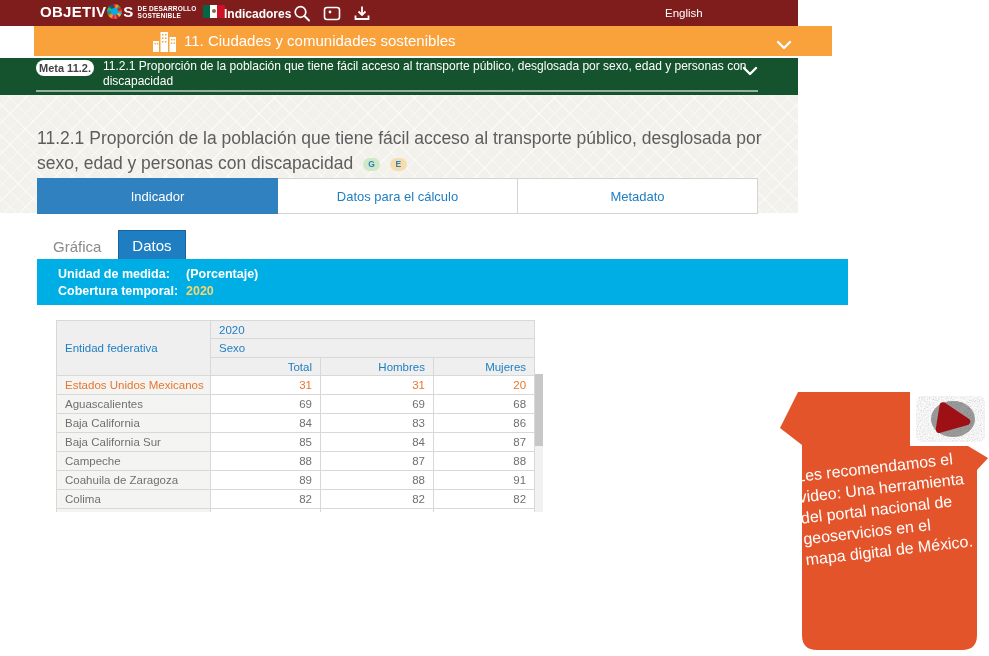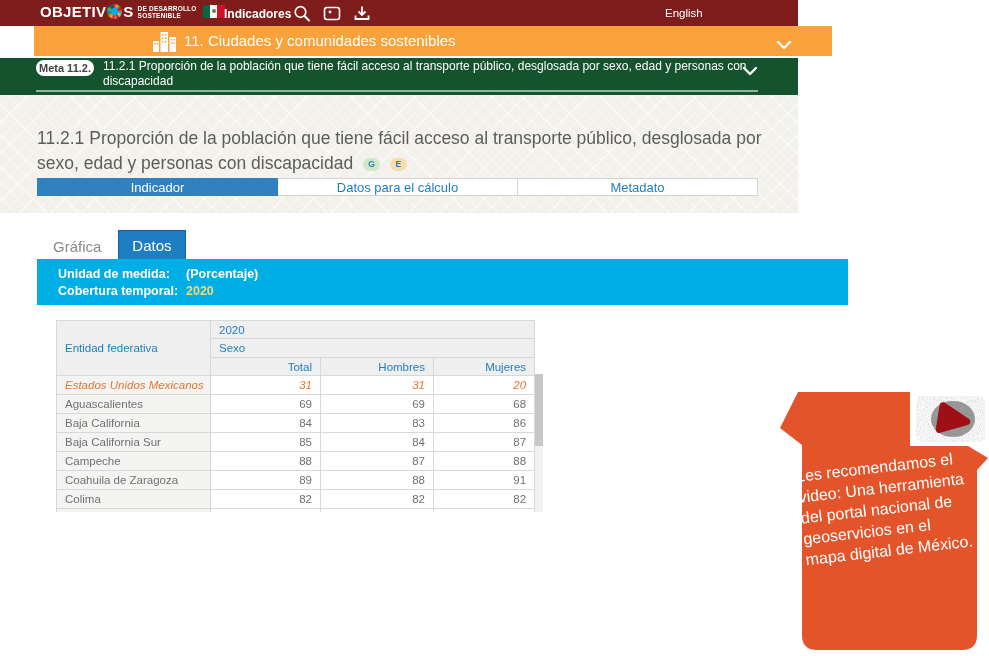--- a/index.html
+++ b/index.html
@@ -40,21 +40,21 @@
   
   .title-area{position:absolute;left:0;top:95px;width:798px;height:118px;background-color:#f3f1ec;
     background-image:
       repeating-linear-gradient(45deg,rgba(255,255,255,.55) 0 1px,transparent 1px 11px),
       repeating-linear-gradient(-45deg,rgba(255,255,255,.55) 0 1px,transparent 1px 11px);}
   .ind-title{position:absolute;left:37px;top:31px;width:748px;color:#5d5d5d;font-size:17.5px;line-height:25px;}
   .badge{display:inline-block;vertical-align:2px;width:17px;height:13px;border-radius:8px;margin-left:5px;
          font-size:8.5px;font-weight:bold;color:#2e7fb8;text-align:center;line-height:13px;}
   .badge-g{background:#cfe9c6;}
   .badge-e{background:#f7ddae;}
-  .tabs{position:absolute;left:37px;top:83px;width:721px;height:18px;display:flex;}
+  .tabs{position:absolute;left:37px;top:83px;width:721px;height:36px;display:flex;}
   .tab{flex:1;background:#fff;border:1px solid #d4d4d4;border-left:none;color:#1F7EC2;font-size:13px;
        display:flex;align-items:center;justify-content:center;cursor:pointer;}
   .tab:first-child{border-left:1px solid #d4d4d4;}
   .tab.active{background:#2F81BF;border-color:#2F81BF;color:#fff;}
 
   
   .view-tabs{position:absolute;left:40px;top:230px;display:flex;align-items:flex-end;}
   .vtab{font-size:15px;padding:6px 13px;cursor:pointer;}
   .vtab.inactive{color:#8a8a8a;}
   .vtab.active{background:#1F7EC2;color:#fff;border:1px solid #14659e;margin-left:4px;}
@@ -71,21 +71,21 @@
   table.data{border-collapse:collapse;width:478px;table-layout:fixed;font-size:11.5px;}
   table.data td,table.data th{border:1px solid #d8d8d8;padding:0 8px;height:18px;box-sizing:border-box;
        overflow:hidden;white-space:nowrap;}
   th.ent{width:154px;text-align:left;color:#1F7EC2;font-weight:normal;background:#efefef;padding-left:7px;}
   th.span-h{text-align:left;color:#1F7EC2;font-weight:normal;background:#efefef;padding-left:7px;}
   th.col-h{color:#1F7EC2;font-weight:normal;background:#efefef;text-align:right;}
   col.c1{width:154px;}col.c2{width:110px;}col.c3{width:113px;}col.c4{width:101px;}
   table.data td{height:19px;color:#707070;}
   td.name{background:#f4f4f3;padding-left:7px;}
   td.val{text-align:right;background:#fff;}
-  tr.hl td{color:#E8762D;font-style:italic;}
+  tr.hl td{color:#E8762D;}
   .tscroll{position:absolute;left:479px;top:54px;width:8px;height:138px;background:#f1f1f1;}
   .tthumb{position:absolute;left:0;top:0;width:8px;height:72px;background:#c7c7c7;cursor:grab;}
 
   
   .bubble{position:absolute;left:779px;top:390px;width:210px;height:266px;}
   .bubble svg.shape{position:absolute;left:0;top:0;}
   .bubble-text{position:absolute;left:16px;top:76px;width:172px;color:#fff;font-size:16px;line-height:21px;
                transform:rotate(-6.5deg);transform-origin:left top;}
   .video-thumb{position:absolute;left:137px;top:6px;width:69px;height:46px;border-radius:6px;overflow:hidden;cursor:pointer;}
 </style>

